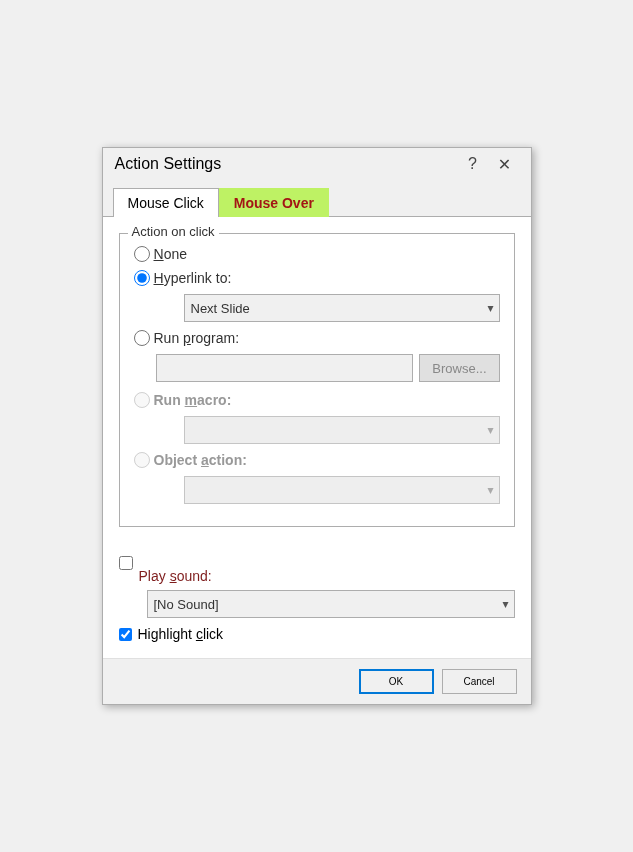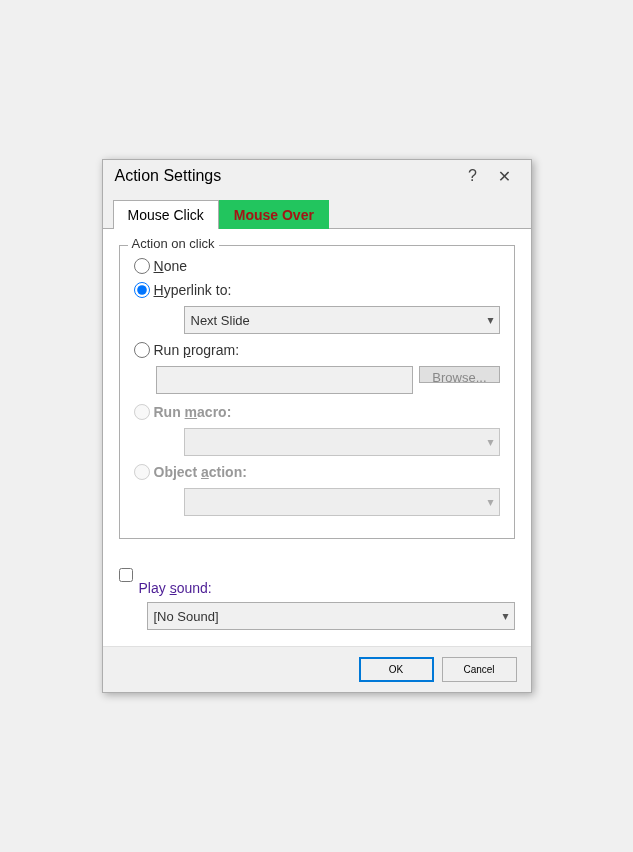--- a/index.html
+++ b/index.html
@@ -71,21 +71,21 @@
     }
 
     .tab {
       padding: 6px 14px;
       cursor: pointer;
       border: 1px solid transparent;
       border-bottom: none;
       margin-bottom: -1px;
       font-size: 13px;
       color: #333;
-      background: #22c55e;
+      background: #bef264;
     }
 
     .tab.active {
       background: #ffffff;
       border-color: #adadad;
       border-bottom-color: #ffffff;
       color: #000;
     }
 
     .tab.inactive {
@@ -201,21 +201,21 @@
       height: 28px;
     }
 
     .browse-btn {
       padding: 3px 12px;
       border: 1px solid #adadad;
       background: #e0e0e0;
       color: #888;
       cursor: not-allowed;
       font-size: 13px;
-      height: 17px;
+      height: 28px;
       min-width: 72px;
     }
 
     .sound-section {
       margin-top: 4px;
     }
 
     .checkbox-row {
       display: flex;
       align-items: center;
@@ -223,21 +223,21 @@
       margin-bottom: 6px;
     }
 
     .checkbox-row input[type="checkbox"] {
       width: 14px;
       height: 14px;
       cursor: pointer;
     }
 
     .checkbox-row label {
-      color: #4c1d95;
+      color: #7f1d1d;
       cursor: pointer;
       margin-top: 27px;
     }
 
     .highlight-row {
       display: flex;
       align-items: center;
       gap: 6px;
       margin-top: 8px;
     }
@@ -367,20 +367,26 @@
         <input type="checkbox" id="chk-sound" style="">
         <label for="chk-sound">
           <span>Play </span><span class="underline">s</span><span>ound:</span>
         </label>
       </div>
       <div class="select-wrapper">
         <select class="dropdown-full">
           <option>[No Sound]</option>
         </select>
       </div>
+      <div class="highlight-row">
+        <input type="checkbox" id="chk-highlight" checked="" style="">
+        <label for="chk-highlight">
+          <span>Highlight </span><span class="underline">c</span><span>lick</span>
+        </label>
+      </div>
     </div>
   </div>
 
   <div class="footer">
     <button class="footer-btn ok-btn">OK</button>
     <button class="footer-btn">Cancel</button>
   </div>
 </div>
 
 </body></html>

